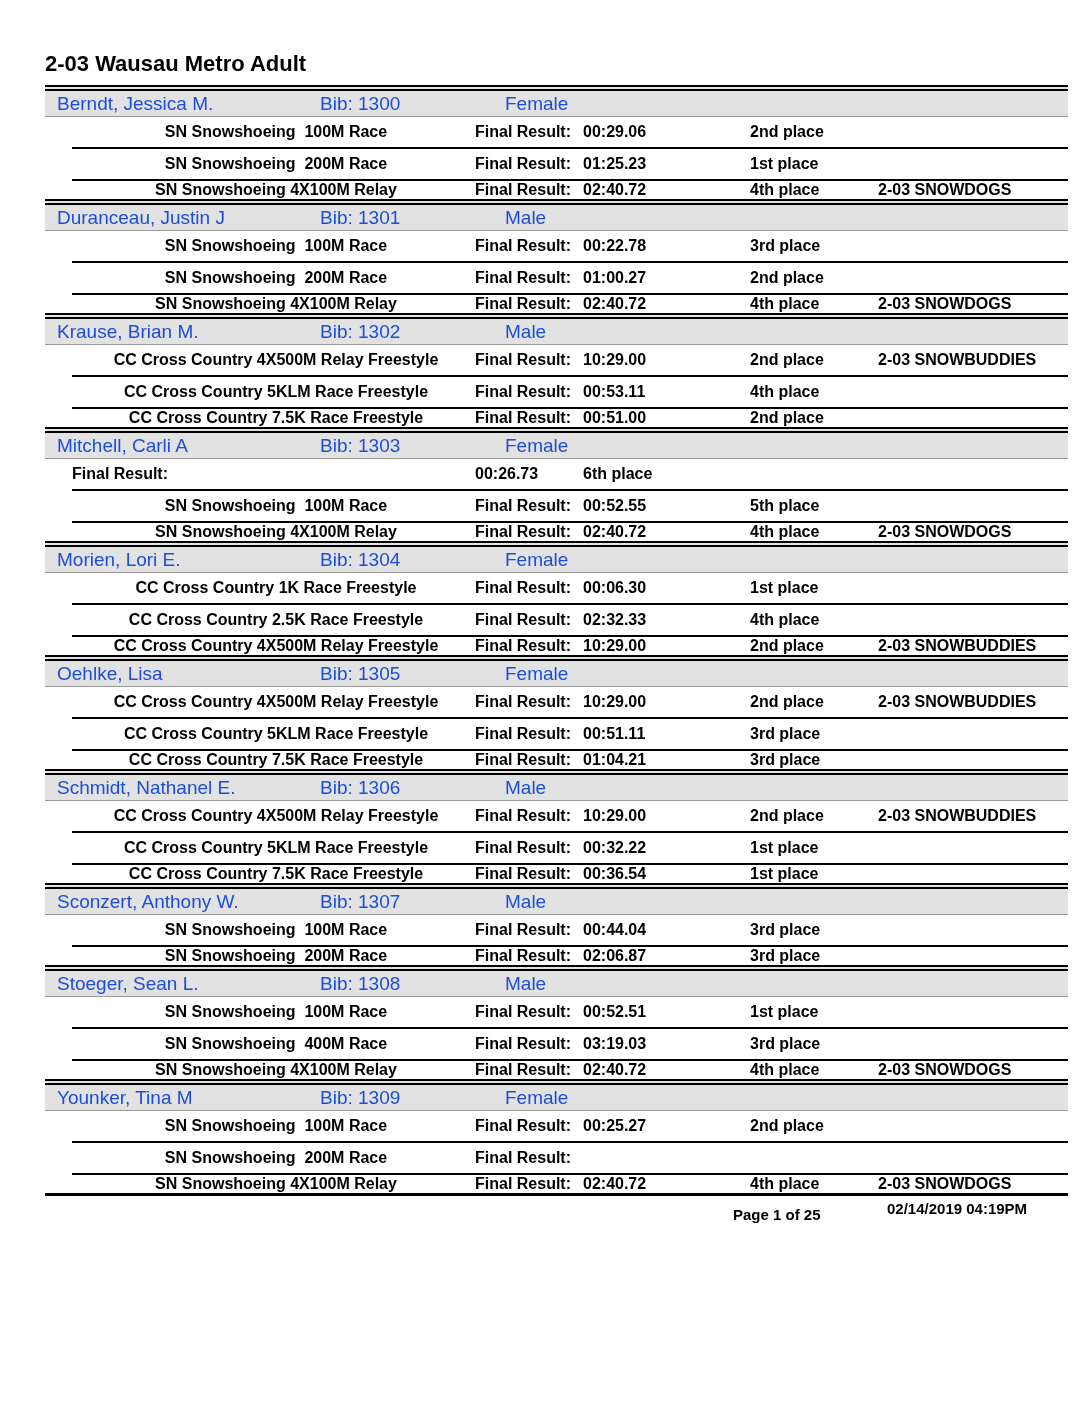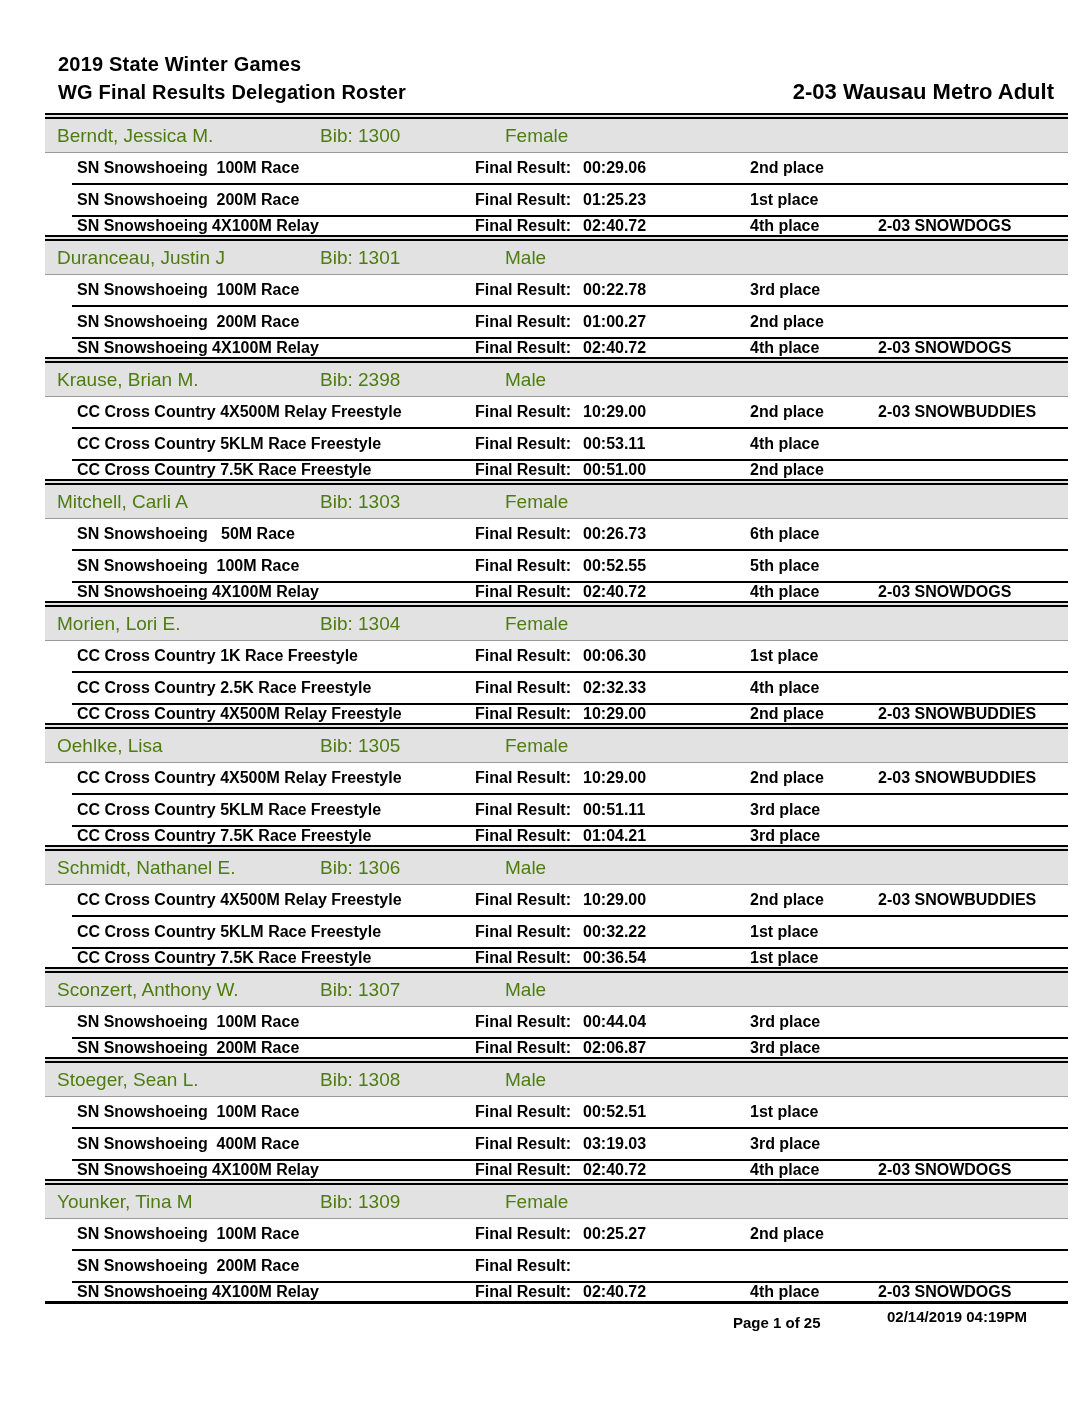--- a/index.html
+++ b/index.html
@@ -36,62 +36,58 @@
     padding-right: 14px;
     line-height: 28px;
     white-space: nowrap;
   }
   
   .roster { width: 1023px; border-bottom: 3px solid #000; }
   .athlete-header-row {
     border-top: 6px double #000;
     background: #e2e2e2;
     border-bottom: 1px solid #9a9a9a;
-    height: 40px;
+    height: 32px;
     display: grid;
     grid-template-columns: 263px 185px 1fr;
     align-items: center;
     padding-left: 12px;
     font-size: 19px;
-    color: #4d7c0f;
+    color: #1d4ed8;
   }
   .event-row {
     margin-left: 27px;
     height: 32px;
     border-bottom: 2px solid #000;
     display: grid;
     grid-template-columns: 403px 108px 167px 128px 1fr;
     align-items: center;
     font-size: 16px;
     font-weight: bold;
   }
   .event-row.last { border-bottom: none; height: 18px; }
-  .event-name { padding-left: 5px; white-space: pre; }
+  .event-name { padding-left: 5px; white-space: pre; text-align: center; }
   .cell { white-space: pre; }
   
   .page-footer {
     position: relative;
     width: 1023px;
     height: 30px;
     font-size: 15px;
     font-weight: bold;
   }
   .page-number { position: absolute; left: 688px; top: 10px; }
   .print-timestamp { position: absolute; left: 842px; top: 4px; }
 </style>
 </head>
 <body>
 
 <div class="page">
 
   <div class="report-header">
-    <div class="titles">
-      <div class="title-line">2019 State Winter Games</div>
-      <div class="title-line">WG Final Results Delegation Roster</div>
-    </div>
     <div class="delegation">2-03 Wausau Metro Adult</div>
   </div>
 
   <div class="roster" id="roster">
       <div class="athlete-header-row">
         <span class="cell">Berndt, Jessica M.</span>
         <span class="cell">Bib: 1300</span>
         <span class="cell">Female</span>
       </div>
       <div class="event-row">
@@ -136,21 +132,21 @@
       </div>
       <div class="event-row last">
         <span class="event-name">SN Snowshoeing 4X100M Relay</span>
         <span class="cell">Final Result:</span>
         <span class="cell">02:40.72</span>
         <span class="cell">4th place</span>
         <span class="cell">2-03 SNOWDOGS</span>
       </div>
       <div class="athlete-header-row">
         <span class="cell">Krause, Brian M.</span>
-        <span class="cell">Bib: 2398</span>
+        <span class="cell">Bib: 1302</span>
         <span class="cell">Male</span>
       </div>
       <div class="event-row">
         <span class="event-name">CC Cross Country 4X500M Relay Freestyle</span>
         <span class="cell">Final Result:</span>
         <span class="cell">10:29.00</span>
         <span class="cell">2nd place</span>
         <span class="cell">2-03 SNOWBUDDIES</span>
       </div>
       <div class="event-row">
@@ -166,21 +162,20 @@
         <span class="cell">00:51.00</span>
         <span class="cell">2nd place</span>
         <span class="cell"></span>
       </div>
       <div class="athlete-header-row">
         <span class="cell">Mitchell, Carli A</span>
         <span class="cell">Bib: 1303</span>
         <span class="cell">Female</span>
       </div>
       <div class="event-row">
-        <span class="event-name">SN Snowshoeing   50M Race</span>
         <span class="cell">Final Result:</span>
         <span class="cell">00:26.73</span>
         <span class="cell">6th place</span>
         <span class="cell"></span>
       </div>
       <div class="event-row">
         <span class="event-name">SN Snowshoeing  100M Race</span>
         <span class="cell">Final Result:</span>
         <span class="cell">00:52.55</span>
         <span class="cell">5th place</span>

